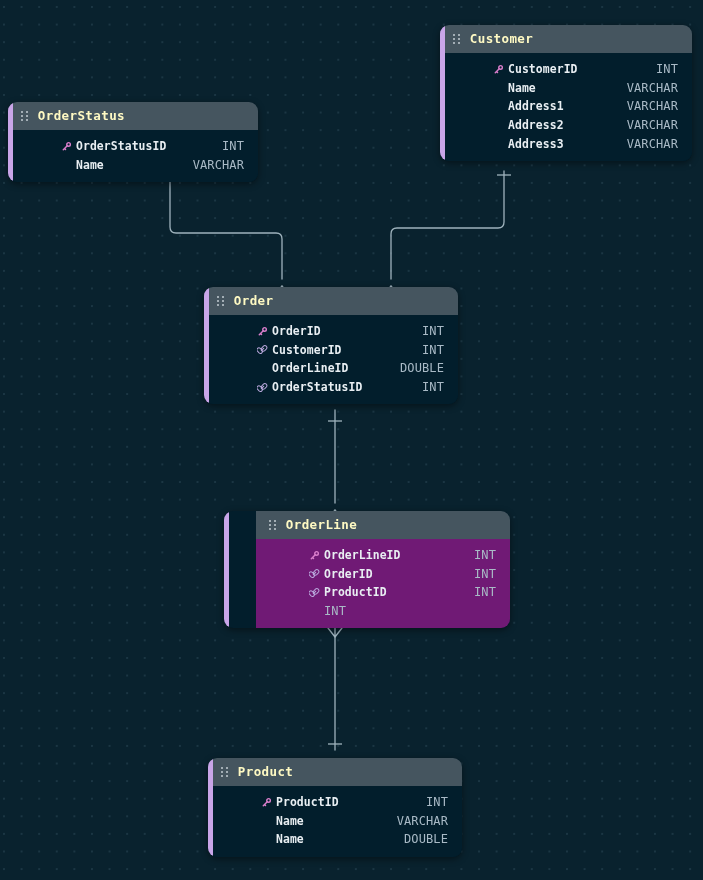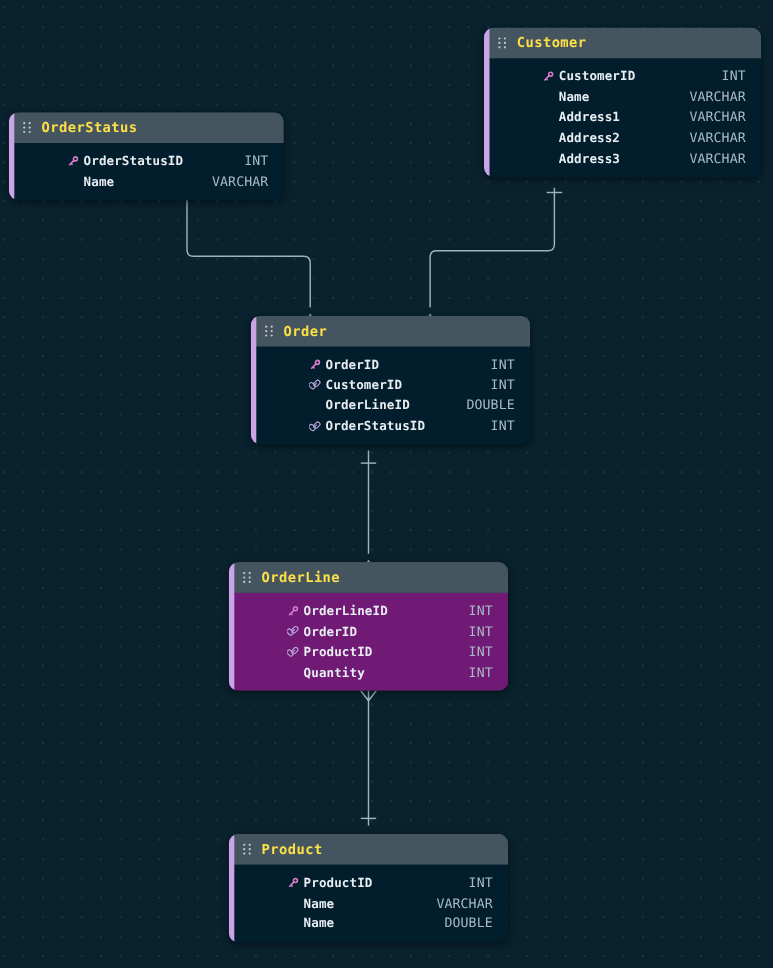--- a/index.html
+++ b/index.html
@@ -63,21 +63,21 @@
     flex: 0 0 auto;
   }
   .grip-icon i {
     display: block;
     width: 2px;
     height: 2px;
     border-radius: 50%;
     background: #c3ccd2;
   }
   .table-title {
-    color: #fde047;
+    color: #fef9c3;
     font-size: 12.5px;
     font-weight: bold;
     letter-spacing: 0.4px;
     line-height: 1;
     white-space: nowrap;
   }
   .table-body {
     padding: 7px 0 8px 0;
     background: #021e2c;
   }
@@ -217,21 +217,21 @@
             <span class="field-name">Address2</span>
             <span class="field-type">VARCHAR</span>
           </div>
           <div class="field-row">
             <span class="field-icon"></span>
             <span class="field-name">Address3</span>
             <span class="field-type">VARCHAR</span>
           </div>
         </div>
       </div>
-      <div class="table-node" style="left: 228px; top: 287px; width: 254px;">
+      <div class="table-node" style="left: 204px; top: 287px; width: 254px;">
         <div class="table-accent" style="background: rgb(201, 165, 232);"></div>
         <div class="table-header" style="background: rgb(69, 85, 95);">
           <span class="grip-icon">
             <i></i>
             <i></i>
             <i></i>
             <i></i>
             <i></i>
             <i></i>
           </span>
@@ -268,21 +268,21 @@
             <span class="field-icon">
               <svg class="fk-svg" width="11" height="11" viewBox="0 0 16 16">
                 <path d="M6.2 9.8 L9.8 6.2 M9.4 3.2 a2.9 2.9 0 0 1 4.1 4.1 L11.2 9.6 a2.9 2.9 0 0 1 -4.1 -4.1 Z M4.8 6.4 a2.9 2.9 0 0 0 -4.1 4.1 L3 12.8 a2.9 2.9 0 0 0 4.1 -4.1 Z" fill="none" stroke="#b9a8dc" stroke-width="1.5" stroke-linecap="round" stroke-linejoin="round"></path>
               </svg>
             </span>
             <span class="field-name">OrderStatusID</span>
             <span class="field-type">INT</span>
           </div>
         </div>
       </div>
-      <div class="table-node" style="left: 208px; top: 511px; width: 254px;">
+      <div class="table-node" style="left: 224px; top: 511px; width: 254px; padding-left: 32px;">
         <div class="table-accent" style="background: rgb(201, 165, 232);"></div>
         <div class="table-header" style="background: rgb(69, 85, 95);">
           <span class="grip-icon">
             <i></i>
             <i></i>
             <i></i>
             <i></i>
             <i></i>
             <i></i>
           </span>
@@ -314,21 +314,20 @@
             <span class="field-icon">
               <svg class="fk-svg" width="11" height="11" viewBox="0 0 16 16">
                 <path d="M6.2 9.8 L9.8 6.2 M9.4 3.2 a2.9 2.9 0 0 1 4.1 4.1 L11.2 9.6 a2.9 2.9 0 0 1 -4.1 -4.1 Z M4.8 6.4 a2.9 2.9 0 0 0 -4.1 4.1 L3 12.8 a2.9 2.9 0 0 0 4.1 -4.1 Z" fill="none" stroke="#b9a8dc" stroke-width="1.5" stroke-linecap="round" stroke-linejoin="round"></path>
               </svg>
             </span>
             <span class="field-name">ProductID</span>
             <span class="field-type">INT</span>
           </div>
           <div class="field-row">
             <span class="field-icon"></span>
-            <span class="field-name">Quantity</span>
             <span class="field-type">INT</span>
           </div>
         </div>
       </div>
       <div class="table-node" style="left: 208px; top: 758px; width: 254px;">
         <div class="table-accent" style="background: rgb(201, 165, 232);"></div>
         <div class="table-header" style="background: rgb(69, 85, 95);">
           <span class="grip-icon">
             <i></i>
             <i></i>

